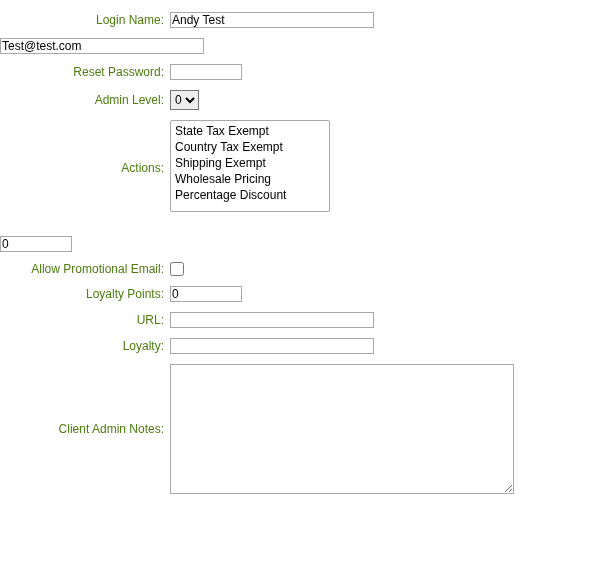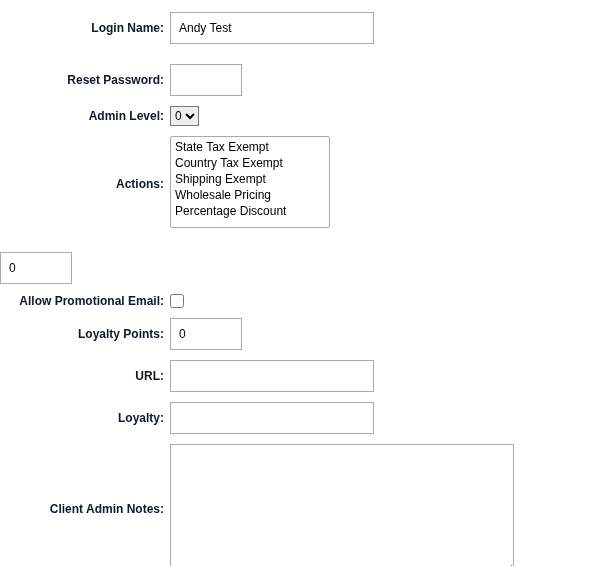--- a/index.html
+++ b/index.html
@@ -14,33 +14,33 @@
     }
     .row {
       display: flex;
       align-items: center;
       margin-bottom: 10px;
     }
     .row.center { align-items: center; }
     .label {
       width: 170px;
       text-align: right;
-      font-weight: bold;
+      font-weight: normal;
       padding-right: 6px;
       padding-top: 3px;
-      color: #0f172a;
+      color: #4d7c0f;
     }
     .row.center .label { padding-top: 0; }
     .row.actions .label { padding-top: 4px; }
     .row.notes { align-items: center; }
     .row.notes .label { padding-top: 0; }
     input[type="text"], input[type="password"] {
-      height: 32px;
+      height: 16px;
       border: 1px solid #a9a9a9;
-      padding: 1px 8px;
+      padding: 1px 1px;
       font-family: Arial, Helvetica, sans-serif;
       font-size: 12px;
       color: #000;
     }
     .wide { width: 204px; }
     .narrow { width: 72px; }
     select.level {
       height: 20px;
       border: 1px solid #777;
       font-size: 12px;
@@ -72,20 +72,21 @@
   </style>
 </head>
 <body>
 
 <div class="row center">
   <div class="label">Login Name:</div>
   <input type="text" class="wide" value="Andy Test" style="">
 </div>
 
 <div class="row center">
+  <input type="text" class="wide" value="Test@test.com" style="">
 </div>
 
 <div class="row center">
   <div class="label">Reset Password:</div>
   <input type="password" class="narrow" value="" style="">
 </div>
 
 <div class="row center">
   <div class="label">Admin Level:</div>
   <select class="level">

